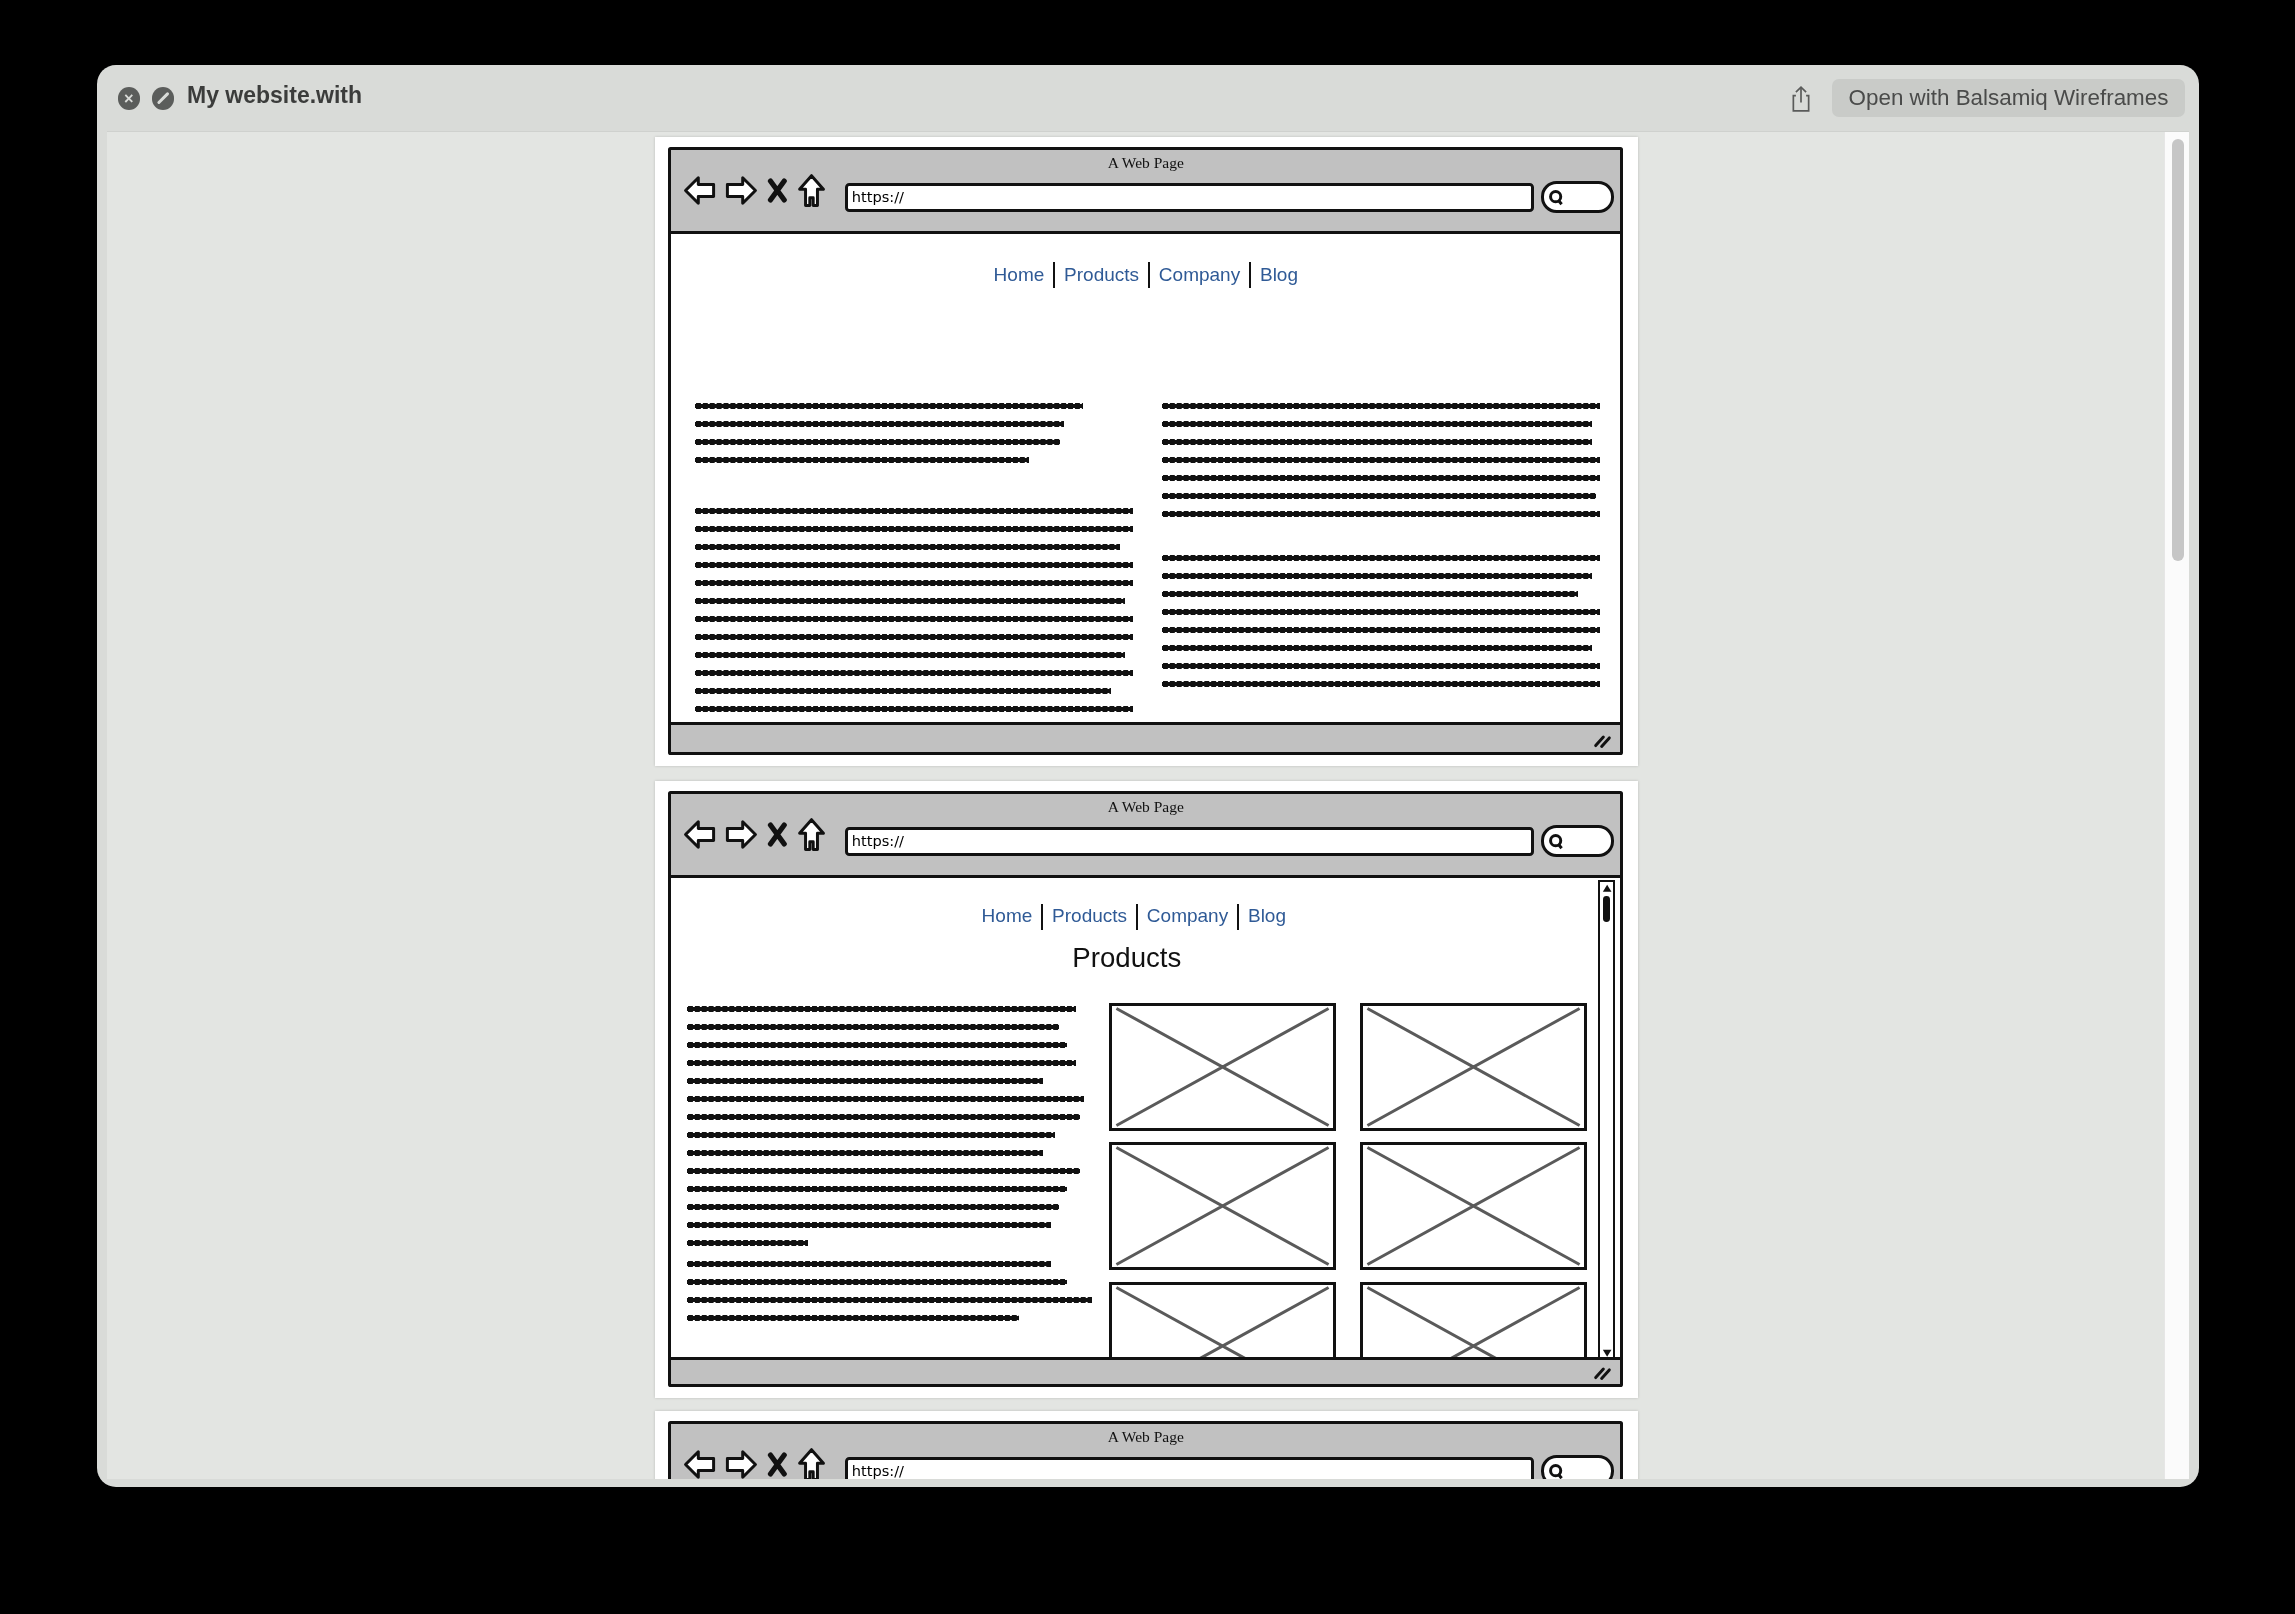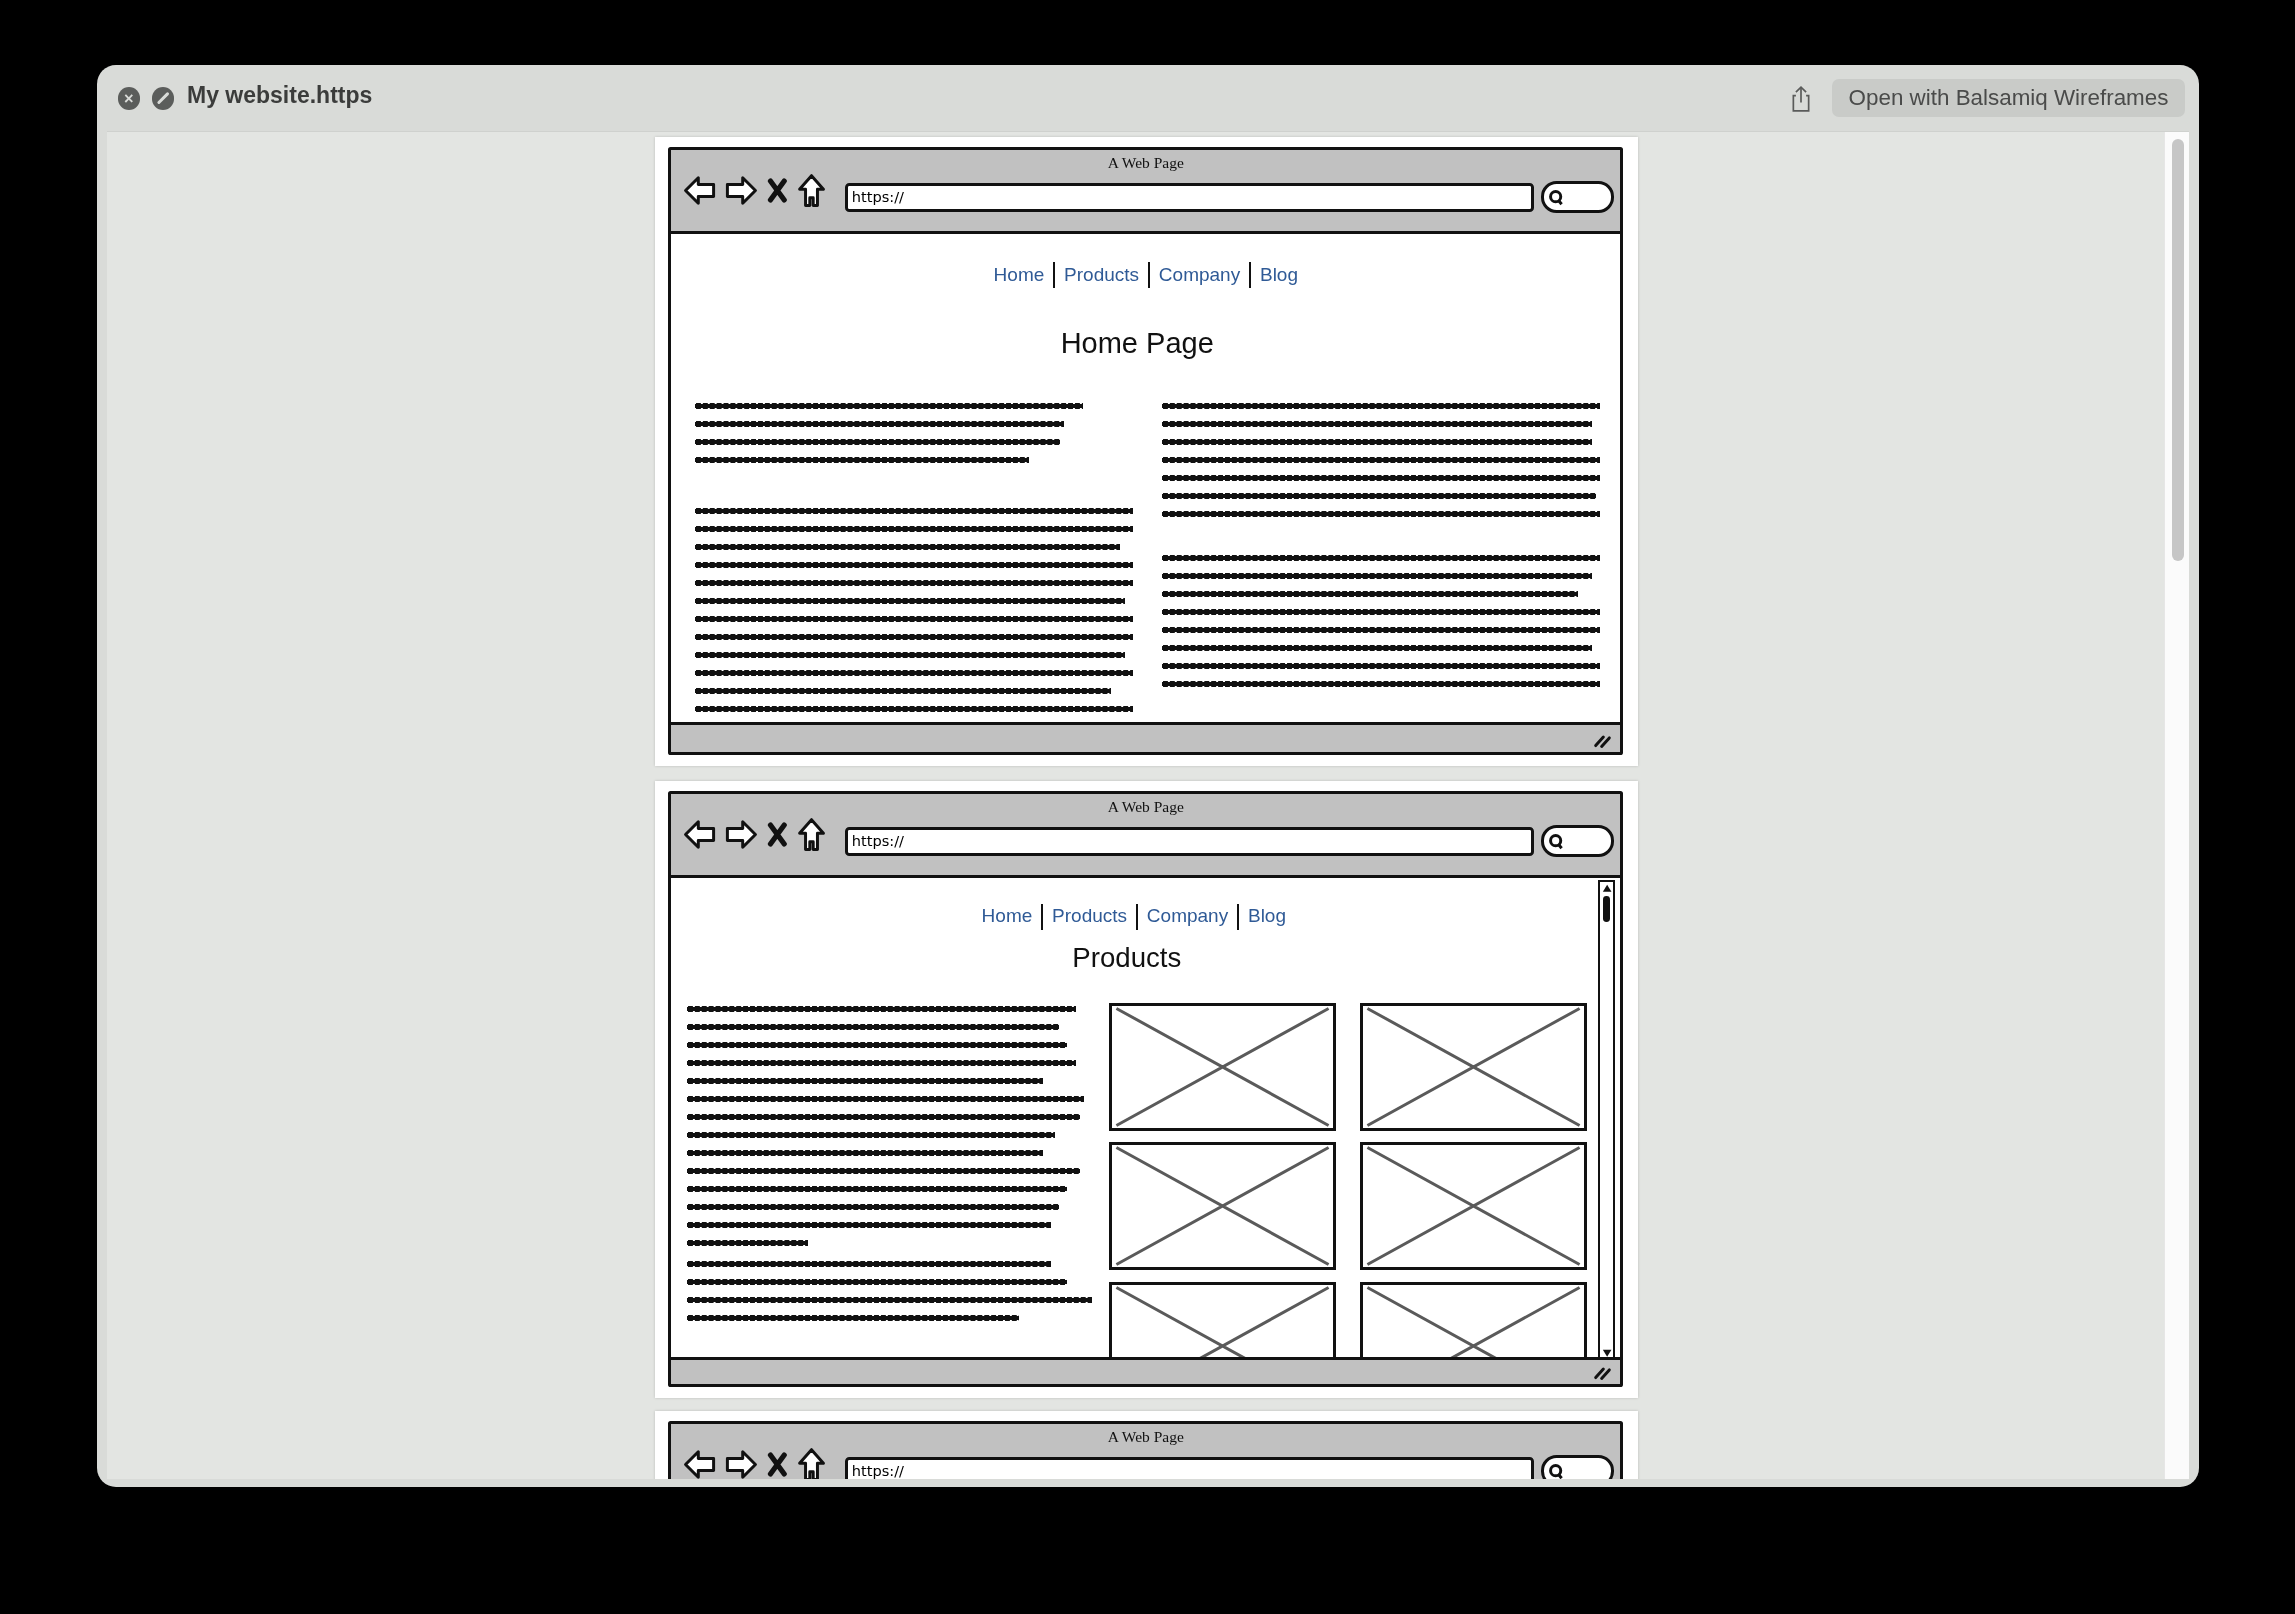--- a/index.html
+++ b/index.html
@@ -37,21 +37,21 @@
 <body>
 
 <div class="win">
   <div class="titlebar">
     <div class="tl-btn" style="left:20.7px">×</div>
     <div class="tl-btn" style="left:55px">
       <svg width="22.4" height="22.4" viewBox="0 0 26 26">
           <line x1="8" y1="18" x2="18" y2="8" stroke="#d9dbd8" stroke-width="3.5" stroke-linecap="round"></line>
         </svg>
     </div>
-    <div class="title">My website.https</div>
+    <div class="title">My website.with</div>
     <div class="share">
       <svg width="34" height="34" viewBox="0 0 40 40">
           <path d="M14 16 H11 V34 H29 V16 H26" fill="none" stroke="#5a5b5a" stroke-width="2"></path>
           <line x1="20" y1="6" x2="20" y2="24" stroke="#5a5b5a" stroke-width="2"></line>
           <path d="M14 12 L20 6 L26 12" fill="none" stroke="#5a5b5a" stroke-width="2"></path>
         </svg>
     </div>
     <div class="open-btn">Open with Balsamiq Wireframes</div>
   </div>
 
@@ -80,21 +80,20 @@
             <svg style="position:absolute;left:3.4px;top:3.4px" width="17" height="19" viewBox="0 0 20 22">
                 <circle cx="9" cy="10" r="6" fill="none" stroke="#111" stroke-width="3.5"></circle>
                 <line x1="12" y1="14" x2="16" y2="19" stroke="#111" stroke-width="3.5"></line>
               </svg>
           </div>
         </div>
 
         <div class="nav" style="top:112px">
           <span class="lnk">Home</span><span class="sep"></span><span class="lnk">Products</span><span class="sep"></span><span class="lnk">Company</span><span class="sep"></span><span class="lnk">Blog</span>
         </div>
-        <div class="pghead" style="top:177px;left:-8.6px">Home Page</div>
 
         <div class="squig" style="left:24px;top:250px;width:388px">
           <div class="ln" style="width:100%"></div>
             <div class="ln" style="width:95%"></div>
             <div class="ln" style="width:94%"></div>
             <div class="ln" style="width:86%"></div>
         </div>
         <div class="squig" style="left:24px;top:355px;width:438px">
           <div class="ln" style="width:100%"></div>
             <div class="ln" style="width:100%"></div>

